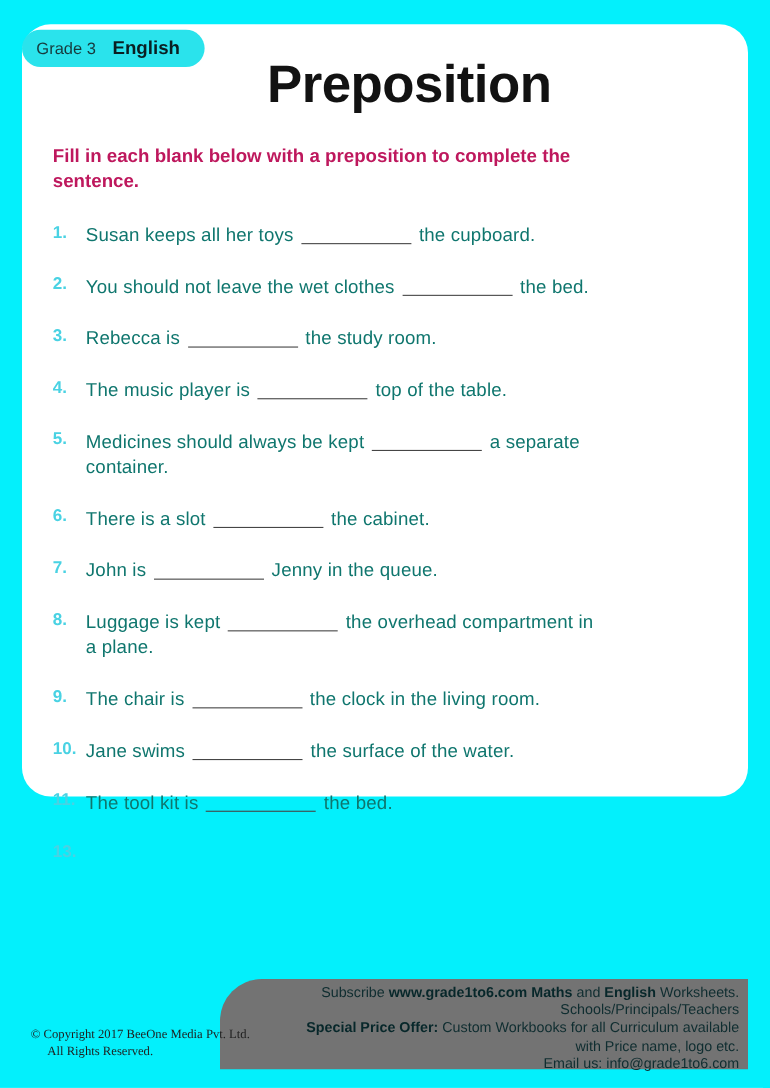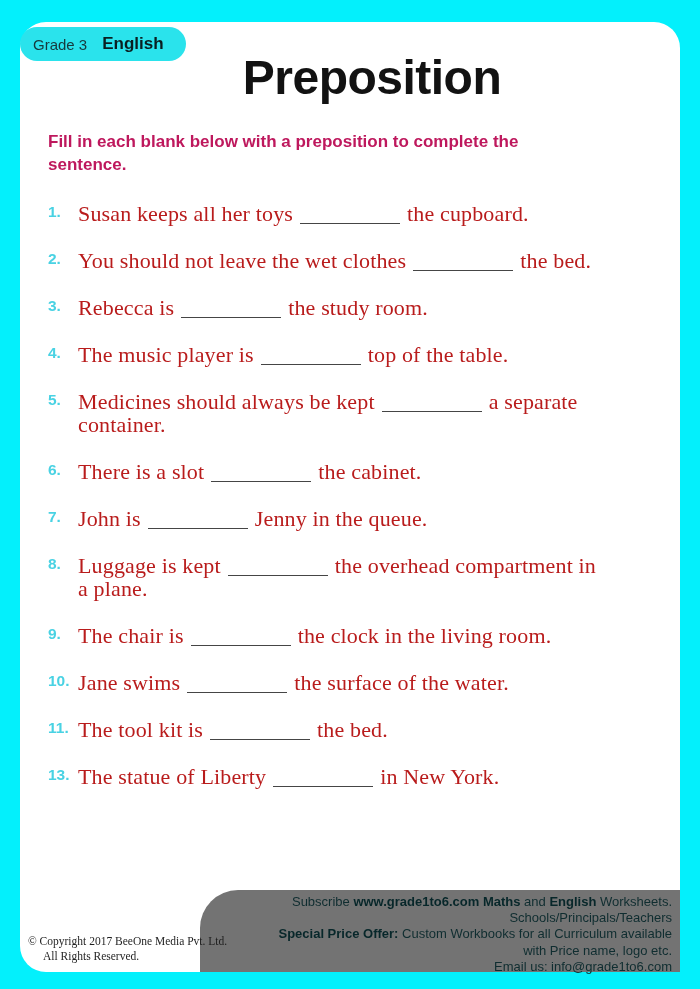--- a/index.html
+++ b/index.html
@@ -5,21 +5,21 @@
   * { margin:0; padding:0; box-sizing:border-box; }
   html,body { width:700px; height:989px; }
   body {
     position:relative;
     background:#03f0fc;
     font-family:"Liberation Sans", sans-serif;
     overflow:hidden;
   }
   .card {
     position:absolute; left:20px; top:22px;
-    width:660px; height:950px;
+    width:660px; height:702px;
     background:#ffffff; border-radius:26px;
   }
   .badge {
     position:absolute; left:20px; top:27px; height:34px;
     background:#2ae3ec; border-radius:17px;
     display:flex; align-items:center;
     padding:0 22px 0 13px; gap:15px; z-index:3;
   }
   .badge-grade { font-size:15px; color:#17393c; }
   .badge-subject { font-size:17px; font-weight:700; color:#0a1f21; }
@@ -31,21 +31,21 @@
     margin:25px 30px 0 28px; max-width:550px;
     font-size:17px; font-weight:700; line-height:23px; color:#be185d;
   }
   .list { margin:26px 15px 0 28px; }
   .item { display:flex; margin-bottom:24px; }
   .num {
     flex:0 0 30px; font-weight:700; font-size:15.5px;
     color:#49d2e3; padding-top:1px;
   }
   .sentence {
-    font-size:22px; line-height:23px; color:#b91c1c; letter-spacing:0.15px;font-family:Liberation Serif, serif;
+    font-size:17px; line-height:23px; color:#0f766e; letter-spacing:0.15px;
   }
   .blank {
     display:inline-block; width:100px; height:14px;
     border-bottom:1.8px solid #454545;
     margin:0 7px; transform:translateY(3px);
   }
   .cont { display:block; }
   .footer-block {
     position:absolute; left:200px; top:890px; width:480px; height:82px;
     background:#737373; border-top-left-radius:38px; z-index:2;
@@ -126,21 +126,20 @@
     </div>
 
     <div class="item">
       <span class="num">11.</span>
       <p class="sentence"><span>The tool kit is</span><span class="blank"></span><span>the bed.</span></p>
     </div>
 
 
     <div class="item">
       <span class="num">13.</span>
-      <p class="sentence"><span>The statue of Liberty</span><span class="blank"></span><span>in New York.</span></p>
     </div>
 
   </div>
 </div>
 
 <div class="copyright">
   <div class="cr1">© Copyright 2017 BeeOne Media Pvt. Ltd.</div>
   <div class="cr2">All Rights Reserved.</div>
 </div>
 

